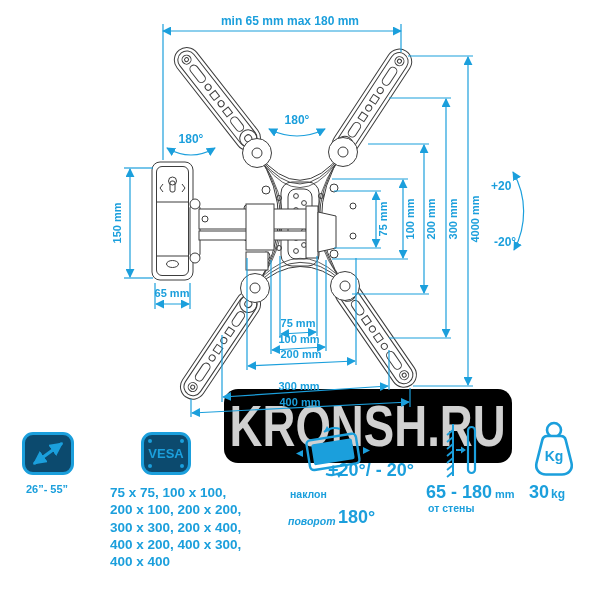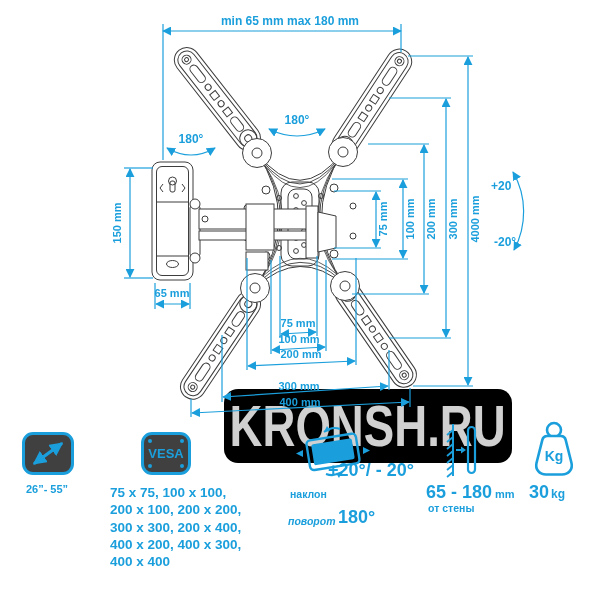--- a/index.html
+++ b/index.html
@@ -14,21 +14,21 @@
                   transform:scaleX(0.80);letter-spacing:0px;white-space:nowrap;}
   
   svg.diagram{position:absolute;left:0;top:0;z-index:2;}
   .la{fill:none;stroke:#3d3d3d;stroke-width:1;}
   .laf{fill:#ffffff;stroke:#3d3d3d;stroke-width:1;}
   .bl{fill:none;stroke:#1b9fdc;stroke-width:1.2;}
   text.dim{font-family:"Liberation Sans",sans-serif;font-weight:700;font-size:11px;fill:#1b9fdc;}
   text.dimbig{font-family:"Liberation Sans",sans-serif;font-weight:700;font-size:12px;fill:#1b9fdc;}
   
   .spec{position:absolute;z-index:3;color:#1b9fdc;font-weight:700;}
-  .frame-icon{position:absolute;z-index:3;border:3px solid #1b9fdc;border-radius:11px;background:#404040;}
+  .frame-icon{position:absolute;z-index:3;border:3px solid #1b9fdc;border-radius:11px;background:#0c4a6e;}
   .vesa-dot{position:absolute;width:4px;height:4px;border-radius:50%;background:#1b9fdc;}
   .vesa-list div{white-space:nowrap;}
   .big-val{font-size:18px;}
   .small-unit{font-size:11px;}
 </style>
 </head>
 <body>
 
 <div class="stage">
 

